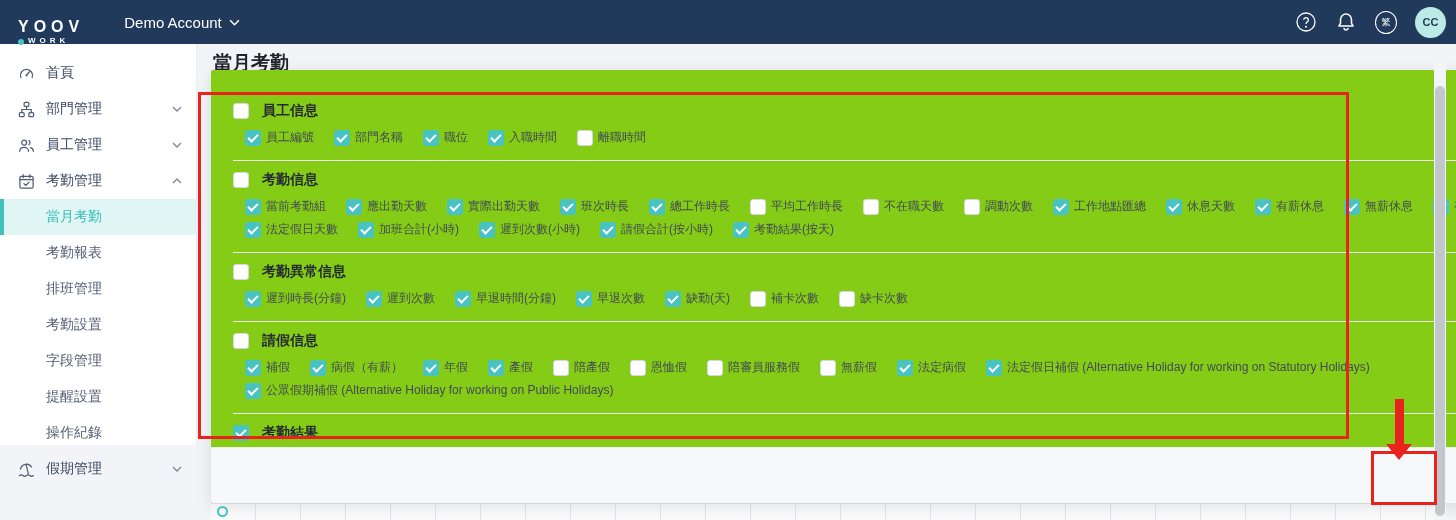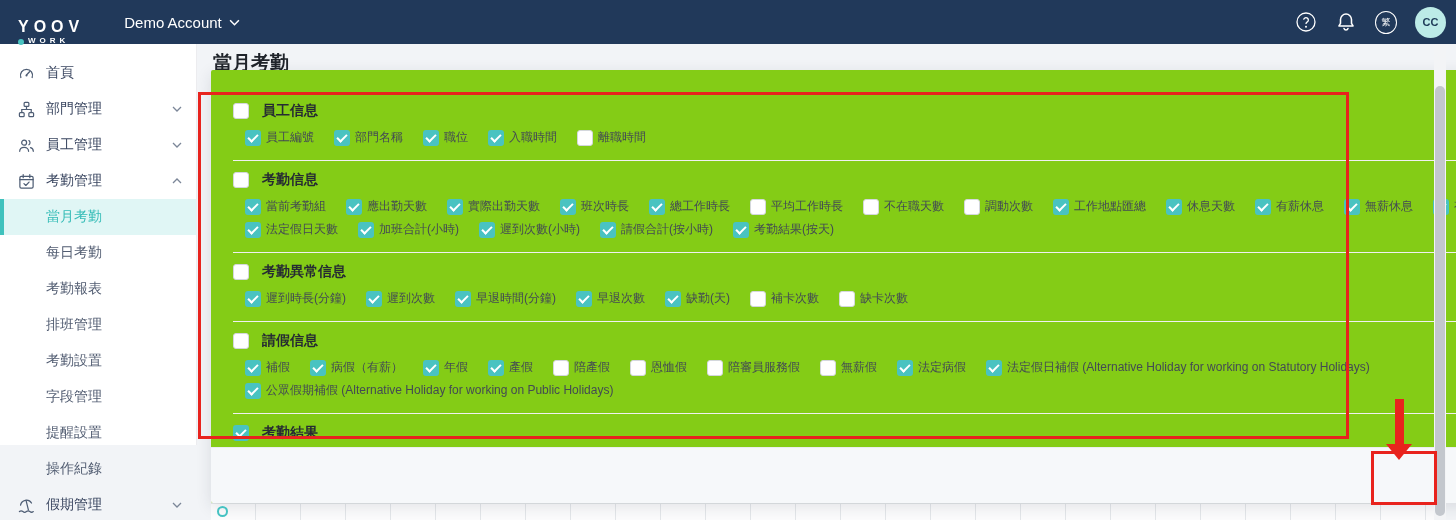--- a/index.html
+++ b/index.html
@@ -168,23 +168,20 @@
       <span class="chev up">
         <svg viewBox="0 0 10 6" fill="none" stroke="currentColor" stroke-width="1.3">
           <path d="M1 1l4 4 4-4"></path>
         </svg>
       </span>
     </div>
     <div class="nav-sub active">
       <span>當月考勤</span>
     </div>
     <div class="nav-sub">
-      <span>每日考勤</span>
-    </div>
-    <div class="nav-sub">
       <span>考勤報表</span>
     </div>
     <div class="nav-sub">
       <span>排班管理</span>
     </div>
     <div class="nav-sub">
       <span>考勤設置</span>
     </div>
     <div class="nav-sub">
       <span>字段管理</span>

